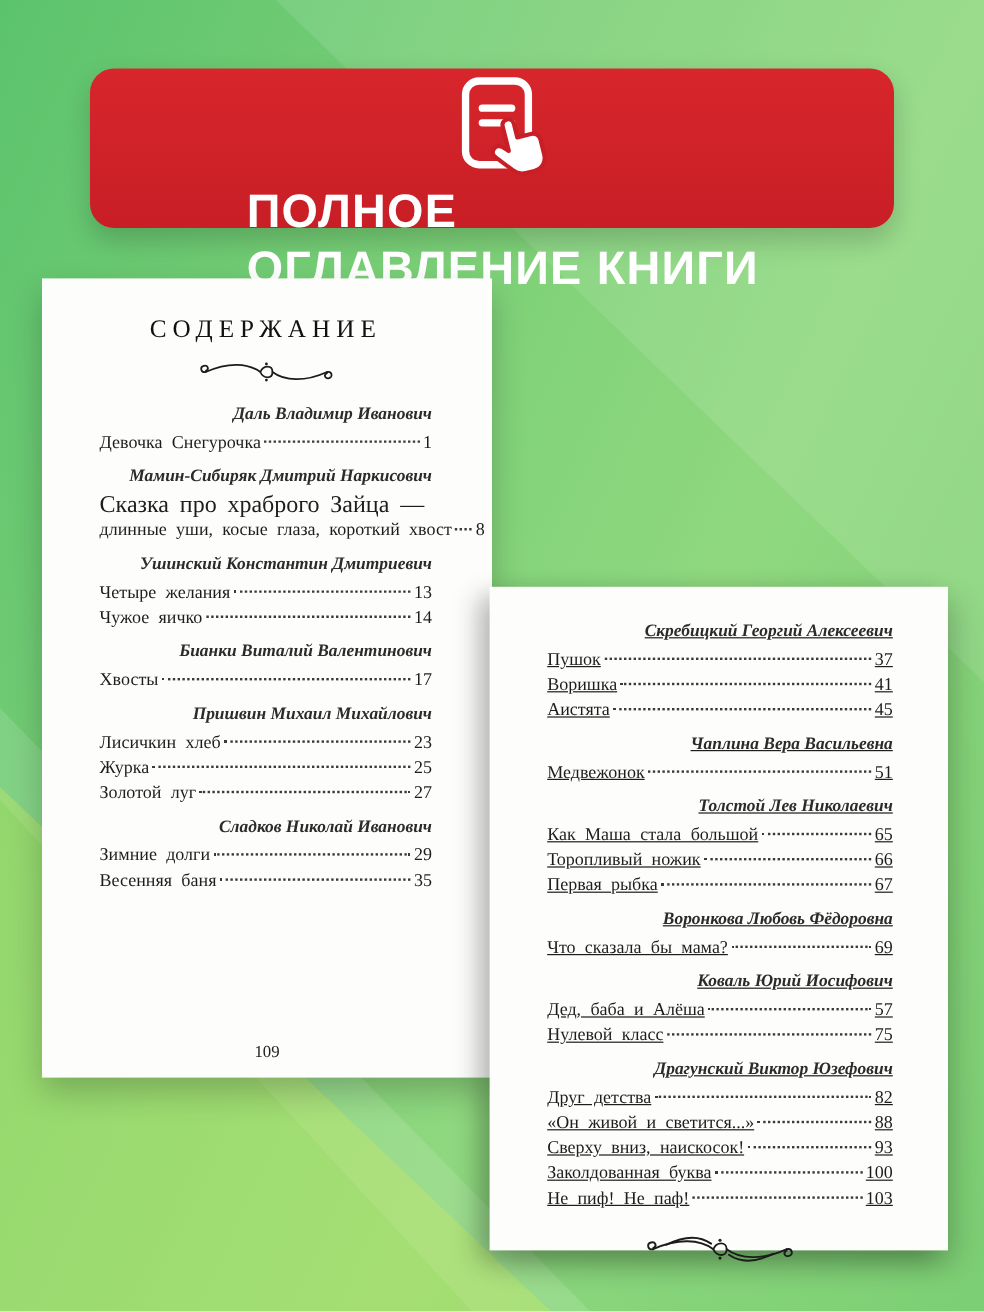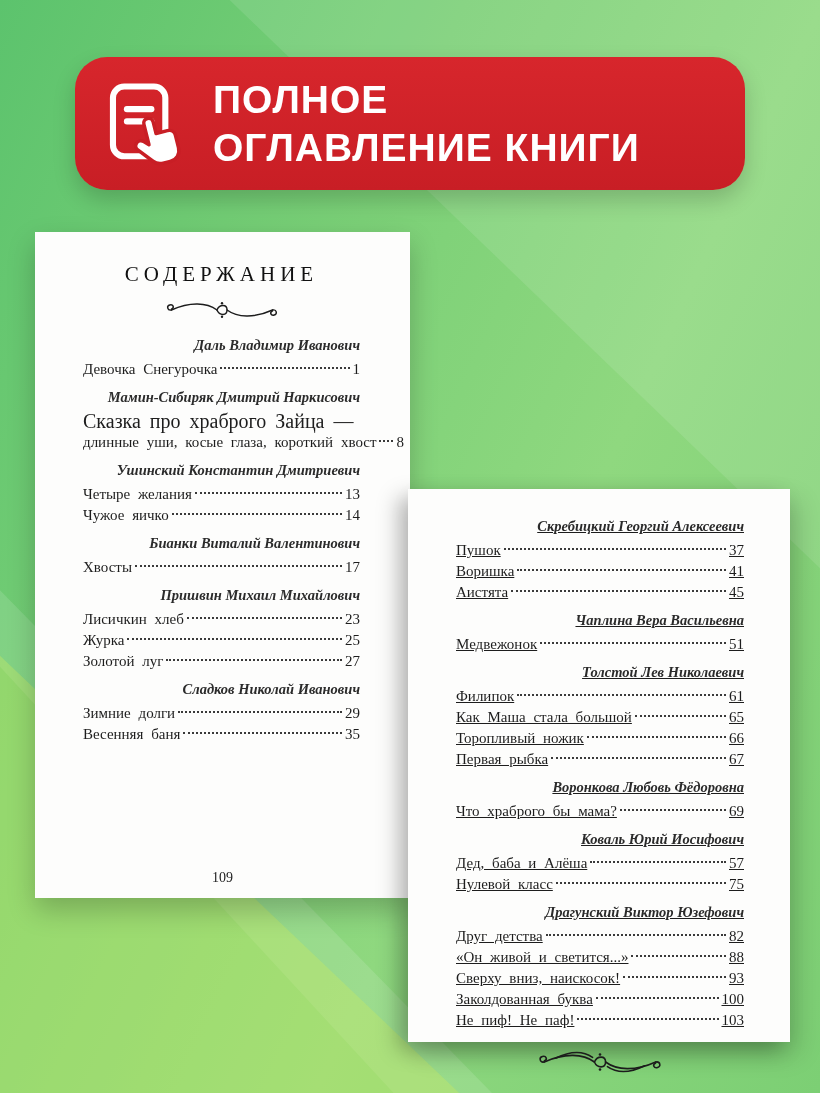--- a/index.html
+++ b/index.html
@@ -10,22 +10,23 @@
   }
   .bg-shape{position:absolute;inset:0;pointer-events:none;}
   .bg-light-top{background:rgba(255,255,255,.10);clip-path:polygon(28% 0,100% 0,100% 52%);}
   .bg-lime-band{background:rgba(198,232,100,.40);clip-path:polygon(0 60%,0 100%,56% 100%);}
   .bg-lime-band2{background:rgba(255,255,255,.12);clip-path:polygon(0 54%,0 61%,48% 100%,60% 100%);}
 
   
   .banner{
     position:absolute;left:75px;top:57px;width:670px;height:133px;
     background:linear-gradient(180deg,#d7262c 0%,#c81e25 100%);
-    border-radius:32px;display:flex;align-items:center;
+    border-radius:20px;display:flex;align-items:center;
     box-shadow:0 10px 22px rgba(0,0,0,.18);
+    flex-direction:column;
   }
   .banner-icon{margin-left:24px;flex:0 0 auto;display:flex;}
   .banner-text{margin-left:18px;color:#fff;font-weight:700;
     font-size:39px;line-height:1.22;letter-spacing:1px;}
 
   
   .page{position:absolute;background:#fdfdfc;color:#1d1d1d;
     font-family:"Liberation Serif","DejaVu Serif",serif;}
   .page-left{left:35px;top:232px;width:375px;height:666px;z-index:1;
     box-shadow:0 12px 26px rgba(0,0,0,.22);
@@ -170,42 +171,37 @@
           <span class="toc-page">45</span>
         </div>
         <div class="toc-author">Чаплина Вера Васильевна</div>
         <div class="toc-row">
           <span class="toc-title">Медвежонок</span>
           <span class="toc-leader"></span>
           <span class="toc-page">51</span>
         </div>
         <div class="toc-author">Толстой Лев Николаевич</div>
         <div class="toc-row">
-          <span class="toc-title">Филипок</span>
-          <span class="toc-leader"></span>
-          <span class="toc-page">61</span>
-        </div>
-        <div class="toc-row">
           <span class="toc-title">Как Маша стала большой</span>
           <span class="toc-leader"></span>
           <span class="toc-page">65</span>
         </div>
         <div class="toc-row">
           <span class="toc-title">Торопливый ножик</span>
           <span class="toc-leader"></span>
           <span class="toc-page">66</span>
         </div>
         <div class="toc-row">
           <span class="toc-title">Первая рыбка</span>
           <span class="toc-leader"></span>
           <span class="toc-page">67</span>
         </div>
         <div class="toc-author">Воронкова Любовь Фёдоровна</div>
         <div class="toc-row">
-          <span class="toc-title">Что храброго бы мама?</span>
+          <span class="toc-title">Что сказала бы мама?</span>
           <span class="toc-leader"></span>
           <span class="toc-page">69</span>
         </div>
         <div class="toc-author">Коваль Юрий Иосифович</div>
         <div class="toc-row">
           <span class="toc-title">Дед, баба и Алёша</span>
           <span class="toc-leader"></span>
           <span class="toc-page">57</span>
         </div>
         <div class="toc-row">

